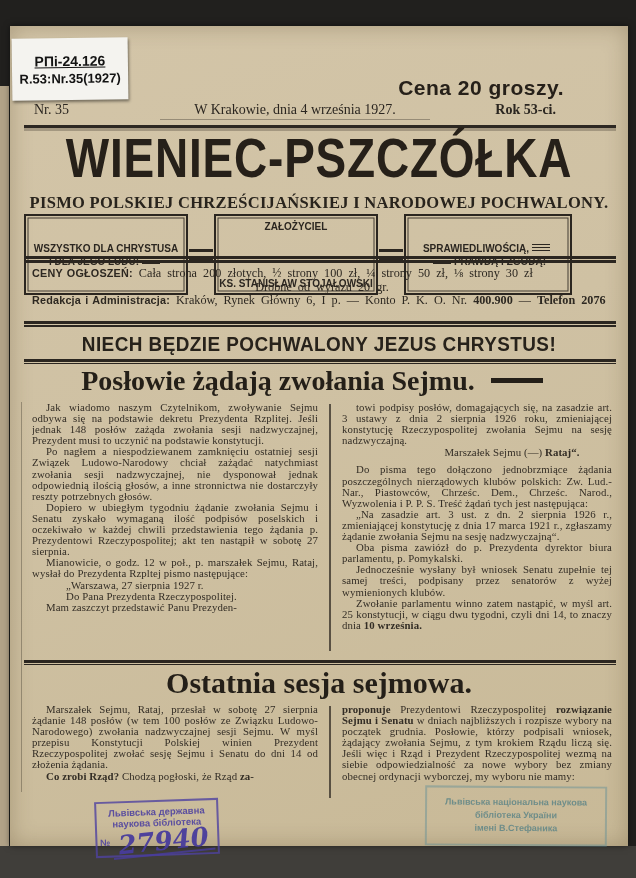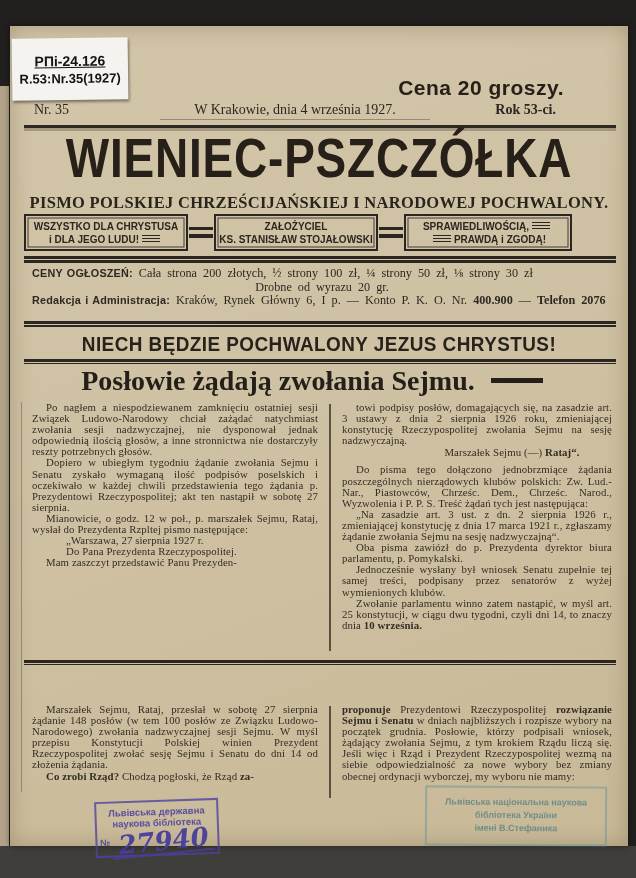--- a/index.html
+++ b/index.html
@@ -46,21 +46,21 @@
   }
   
   .boxes{top:188px;left:14px;right:22px;display:flex;align-items:stretch;}
   .mbox{
     border:2.5px solid #2b2620;
     box-shadow:inset 0 0 0 1.5px #cfc1a3, inset 0 0 0 2.5px rgba(43,38,32,.85);
     padding:4px 2px 3px;text-align:center;
     font-family:"Liberation Sans",sans-serif;font-weight:bold;font-size:10px;line-height:13px;
     color:#2b2620;display:flex;flex-direction:column;justify-content:center;
   }
-  .mbox.w1{width:156px;} .mbox.w2{width:156px;} .mbox.w3{width:160px;}
+  .mbox.w1{width:156px;} .mbox.w2{width:156px;gap:44px;} .mbox.w3{width:160px;}
   .conn{
     width:24px;height:11px;align-self:center;margin:0 1px;
     background:linear-gradient(#2b2620 0 3.5px,transparent 3.5px 7.5px,#2b2620 7.5px 11px);
   }
   .bars{
     display:inline-block;width:18px;height:7px;margin:0 3px;vertical-align:1px;
     background:linear-gradient(#2b2620 0 1.4px,transparent 1.4px 2.9px,#2b2620 2.9px 4.3px,transparent 4.3px 5.7px,#2b2620 5.7px 7px);
   }
   .rule-b{top:230px;left:14px;right:12px;height:7px;background:linear-gradient(#2b2620 0 3px,transparent 3px 4.5px,#2b2620 4.5px 7px);}
   
@@ -175,40 +175,42 @@
 
   <div class="abs banner">NIECH BĘDZIE POCHWALONY JEZUS CHRYSTUS!</div>
   <div class="abs rule-d"></div>
 
   <div class="abs headline1">
     <span>Posłowie żądają zwołania Sejmu.</span><span class="h-dash"></span>
   </div>
   <div class="abs fold-line"></div>
   <div class="abs art art1">
     <div class="col-l">
+      <p>Jak wiadomo naszym Czytelnikom, zwoływanie Sejmu odbywa się na podstawie dekretu Prezydenta Rzplitej. Jeśli jednak 148 posłów zażąda zwołania sesji nadzwyczajnej, Prezydent musi to uczynić na podstawie konstytucji.</p>
       <p>Po nagłem a niespodziewanem zamknięciu ostatniej sesji Związek Ludowo-Narodowy chciał zażądać natychmiast zwołania sesji nadzwyczajnej, nie dysponował jednak odpowiednią ilością głosów, a inne stronnictwa nie dostarczyły reszty potrzebnych głosów.</p>
       <p>Dopiero w ubiegłym tygodniu żądanie zwołania Sejmu i Senatu zyskało wymaganą ilość podpisów poselskich i oczekiwało w każdej chwili przedstawienia tego żądania p. Prezydentowi Rzeczypospolitej; akt ten nastąpił w sobotę 27 sierpnia.</p>
       <p>Mianowicie, o godz. 12 w poł., p. marszałek Sejmu, Rataj, wysłał do Prezydenta Rzpltej pismo następujące:</p>
       <p class="quote">„Warszawa, 27 sierpnia 1927 r.</p>
       <p class="quote">Do Pana Prezydenta Rzeczypospolitej.</p>
       <p>Mam zaszczyt przedstawić Panu Prezyden-</p>
     </div>
     <div class="col-sep"></div>
     <div class="col-r">
       <p>towi podpisy posłów, domagających się, na zasadzie art. 3 ustawy z dnia 2 sierpnia 1926 roku, zmieniającej konstytucję Rzeczypospolitej zwołania Sejmu na sesję nadzwyczajną.</p>
       <p class="sig"><span>Marszałek Sejmu (—) </span><span class="b">Rataj“.</span></p>
       <p class="gap">Do pisma tego dołączono jednobrzmiące żądania poszczególnych nierządowych klubów polskich: Zw. Lud.-Nar., Piastowców, Chrześc. Dem., Chrześc. Narod., Wyzwolenia i P. P. S. Treść żądań tych jest następująca:</p>
       <p>„Na zasadzie art. 3 ust. z dn. 2 sierpnia 1926 r., zmieniającej konstytucję z dnia 17 marca 1921 r., zgłaszamy żądanie zwołania Sejmu na sesję nadzwyczajną“.</p>
       <p>Oba pisma zawiózł do p. Prezydenta dyrektor biura parlamentu, p. Pomykalski.</p>
       <p>Jednocześnie wysłany był wniosek Senatu zupełnie tej samej treści, podpisany przez senatorów z wyżej wymienionych klubów.</p>
       <p><span>Zwołanie parlamentu winno zatem nastąpić, w myśl art. 25 konstytucji, w ciągu dwu tygodni, czyli dni 14, to znaczy dnia </span><span class="b">10 września.</span></p>
     </div>
   </div>
   <div class="abs rule-e"></div>
 
+  <div class="abs headline2">Ostatnia sesja sejmowa.</div>
   <div class="abs art art2">
     <div class="col-l">
       <p>Marszałek Sejmu, Rataj, przesłał w sobotę 27 sierpnia żądanie 148 posłów (w tem 100 posłów ze Związku Ludowo-Narodowego) zwołania nadzwyczajnej sesji Sejmu. W myśl przepisu Konstytucji Polskiej winien Prezydent Rzeczypospolitej zwołać sesję Sejmu i Senatu do dni 14 od złożenia żądania.</p>
       <p><span class="b">Co zrobi Rząd?</span><span> Chodzą pogłoski, że Rząd </span><span class="b">za-</span></p>
     </div>
     <div class="col-sep"></div>
     <div class="col-r">
       <p style="text-indent:0;"><span class="b">proponuje</span><span> Prezydentowi Rzeczypospolitej </span><span class="b">rozwiązanie Sejmu i Senatu</span><span> w dniach najbliższych i rozpisze wybory na początek grudnia. Posłowie, którzy podpisali wniosek, żądający zwołania Sejmu, z tym krokiem Rządu liczą się. Jeśli więc i Rząd i Prezydent Rzeczypospolitej wezmą na siebie odpowiedzialność za nowe wybory bez zmiany obecnej ordynacji wyborczej, my wyboru nie mamy:</span></p>
     </div>
   </div>

